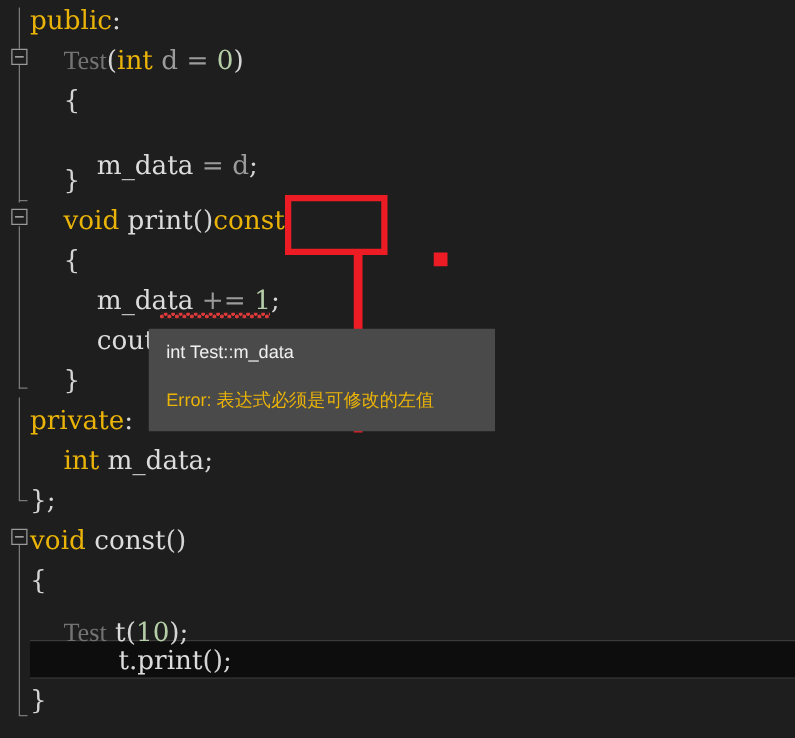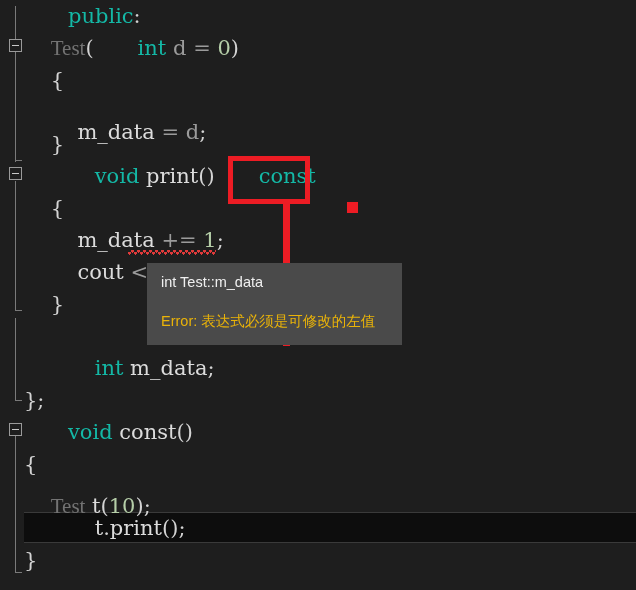--- a/index.html
+++ b/index.html
@@ -61,21 +61,21 @@
   .line {
     position: absolute;
     left: 24px;
     height: 32px;
     line-height: 32px;
     white-space: pre;
     font-size: 21px;
     color: #dcdcdc;
     letter-spacing: 0px;
   }
-  .kw    { color: #14b8a6; margin-left: 44px; }
+  .kw    { color: #eab308; }
   .cls   { color: #737373; font-family: Liberation Serif, serif; }
   .num   { color: #b5cea8; }
   .dim   { color: #9b9b9b; }
   .plain { color: #dcdcdc; }
   .punc  { color: #d4d4d4; }
 
   
   .cur-line-bg {
     position: absolute;
     left: 24px;
@@ -161,33 +161,34 @@
       <div class="line" style="top: 0px;"><span class="kw">public</span><span class="punc">:</span></div>
       <div class="line" style="top: 32px;"><span class="plain">    </span><span class="cls">Test</span><span class="punc">(</span><span class="kw">int</span><span class="plain"> </span><span class="dim">d</span><span class="plain"> </span><span class="dim">=</span><span class="plain"> </span><span class="num">0</span><span class="punc">)</span></div>
       <div class="line" style="top: 64px;"><span class="plain">    </span><span class="punc">{</span></div>
       <div class="line" style="top: 96px; margin-top: 20px;"><span class="plain">        </span><span class="plain">m_data</span><span class="plain"> </span><span class="dim">=</span><span class="plain"> </span><span class="dim">d</span><span class="punc">;</span></div>
       <div class="line" style="top: 128px;"><span class="plain">    </span><span class="punc">}</span></div>
       <div class="line" style="top: 160px;"><span class="plain">    </span><span class="kw">void</span><span class="plain"> </span><span class="plain">print</span><span class="punc">()</span><span class="kw">const</span></div>
       <div class="line" style="top: 192px;"><span class="plain">    </span><span class="punc">{</span></div>
       <div class="line" style="top: 224px;"><span class="plain">        </span><span class="plain">m_data</span><span class="plain"> </span><span class="dim">+=</span><span class="plain"> </span><span class="num">1</span><span class="punc">;</span></div>
       <div class="line" style="top: 256px;"><span class="plain">        </span><span class="plain">cout</span><span class="plain"> </span><span class="dim">&lt;&lt;</span><span class="plain"> </span><span class="plain">m_data</span><span class="plain"> </span><span class="dim">&lt;&lt;</span><span class="plain"> </span><span class="plain">endl</span><span class="punc">;</span></div>
       <div class="line" style="top: 288px;"><span class="plain">    </span><span class="punc">}</span></div>
+      <div class="line" style="top: 320px;"><span class="kw">private</span><span class="punc">:</span></div>
       <div class="line" style="top: 352px;"><span class="plain">    </span><span class="kw">int</span><span class="plain"> </span><span class="plain">m_data</span><span class="punc">;</span></div>
       <div class="line" style="top: 384px;"><span class="punc">};</span></div>
       <div class="line" style="top: 416px;"><span class="kw">void</span><span class="plain"> </span><span class="plain">const</span><span class="punc">()</span></div>
       <div class="line" style="top: 448px;"><span class="punc">{</span></div>
       <div class="line" style="top: 480px; margin-top: 10px;"><span class="plain">    </span><span class="cls">Test</span><span class="plain"> </span><span class="plain">t</span><span class="punc">(</span><span class="num">10</span><span class="punc">);</span></div>
       <div class="line" style="top: 512px; margin-left: 44px;"><span class="plain">    </span><span class="plain">t</span><span class="punc">.</span><span class="plain">print</span><span class="punc">();</span></div>
       <div class="line" style="top: 544px;"><span class="punc">}</span></div>
     </div>
 
   <div class="squiggle" id="squiggle" style="left: 128px; top: 250px; width: 88px;"></div>
 
   <div class="anno-box" id="anno-box" style="left: 228px; top: 156px; width: 82px; height: 48px;"></div>
   <div class="anno-stem" id="anno-stem" style="left: 283px; top: 204px; width: 7px; height: 142px;"></div>
   <div class="anno-dot" id="anno-dot" style="left: 347px; top: 202px; width: 11px; height: 11px;"></div>
 
-  <div id="tooltip" style="left: 147px; top: 263px; width: 255px; height: 82px;">
+  <div id="tooltip" style="left: 119px; top: 263px; width: 277px; height: 82px;">
     <div class="tt-line1">int Test::m_data</div>
     <div class="tt-line2">Error: 表达式必须是可修改的左值</div>
   </div>
 
 </div>
 
 </body></html>

